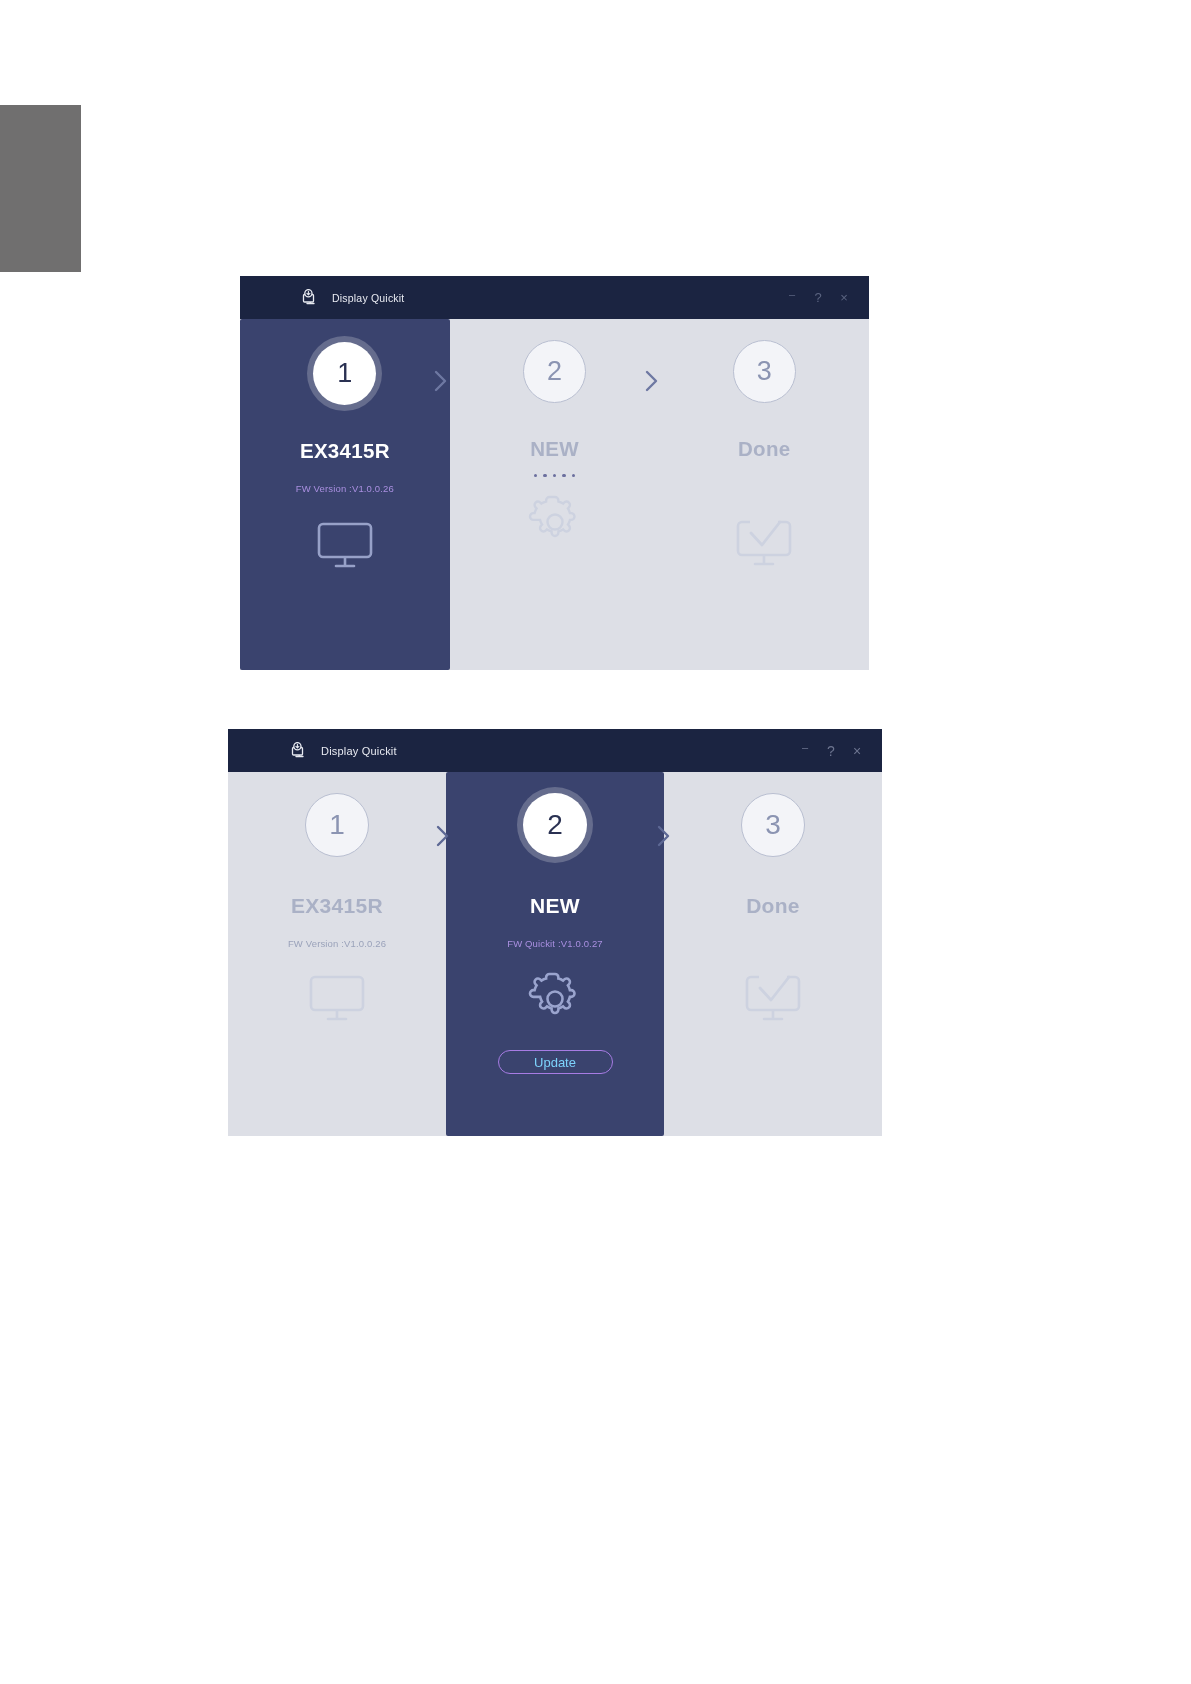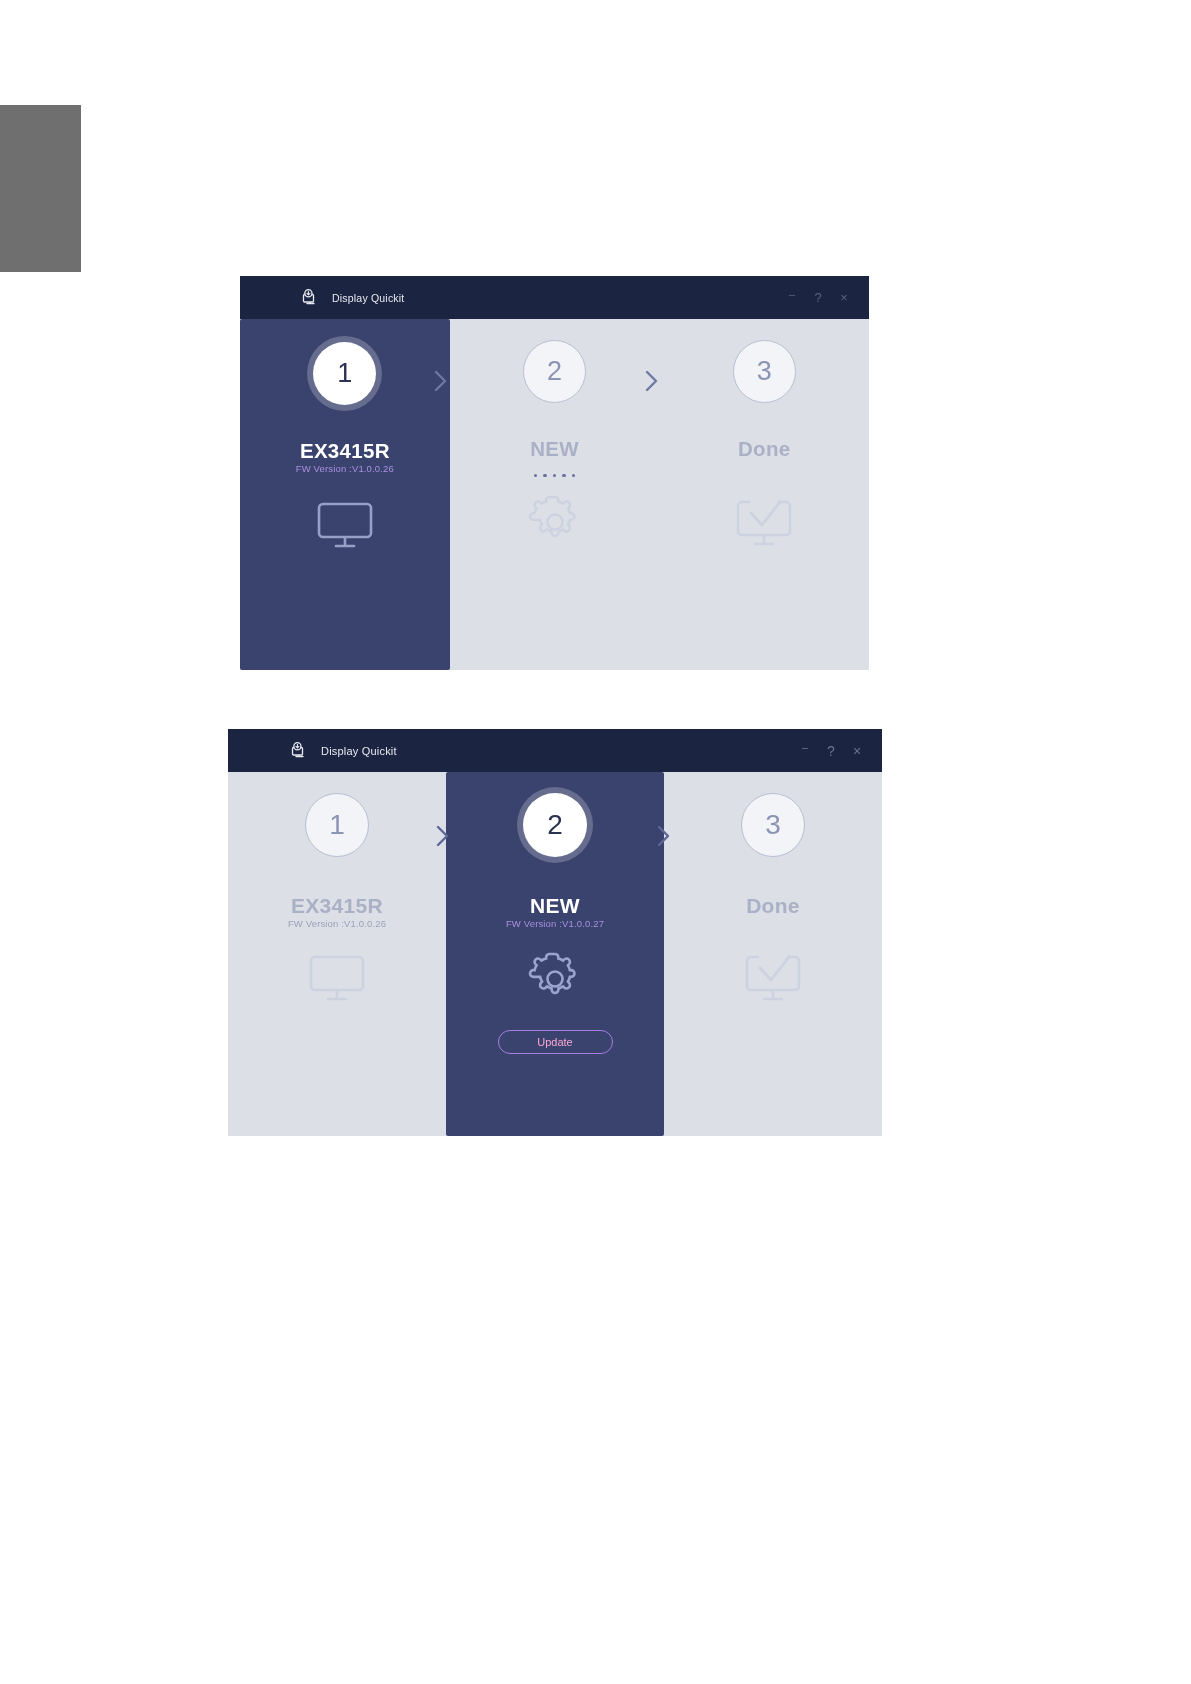--- a/index.html
+++ b/index.html
@@ -135,21 +135,21 @@
     margin-top: 37px;
     font-size: 21px;
     letter-spacing: 0.3px;
     font-weight: bold;
   }
   .win-1 .step-title { margin-top: 34px; font-size: 20.5px; }
   .step.active .step-title { color: #ffffff; }
   .step.idle .step-title { color: #aab1c6; }
 
   .step-sub {
-    margin-top: 0;
+    margin-top: 20px;
     font-size: 9.5px;
     letter-spacing: 0.15px;
     height: 12px;
   }
   .step.active .step-sub { color: #a98fe0; }
   .step.idle .step-sub { color: #9aa2ba; }
   .step-sub.hidden-sub { visibility: hidden; }
 
   .dots {
     margin-top: 12px;
@@ -163,22 +163,22 @@
     display: flex; align-items: center; justify-content: center;
   }
   .win-1 .step-icon { margin-top: 26px; }
 
   .update-btn {
     margin-top: 22px;
     width: 115px; height: 24px;
     border-radius: 12px;
     border: 1.5px solid #a77ce4;
     background: #3a436e;
-    color: #f9a8d4;
-    font-size: 11px;
+    color: #7dd3fc;
+    font-size: 13px;
     display: flex; align-items: center; justify-content: center;
     cursor: pointer;
   }
 
   .chev {
     position: absolute;
     top: 52px;
     z-index: 5;
     color: #3f4a76;
     font-size: 26px;
@@ -326,21 +326,21 @@
         <div class="chev" style="left:31.6%">
           <svg width="16" height="24" viewBox="0 0 16 24">
               <path d="M3 3l9 9-9 9" fill="none" stroke="#5d6894" stroke-width="2.4" stroke-linecap="round" stroke-linejoin="round"></path>
             </svg>
         </div>
 
         <div class="step active">
           <div class="step-card">
             <div class="badge">2</div>
             <div class="step-title">NEW</div>
-            <div class="step-sub">FW Version :V1.0.0.27</div>
+            <div class="step-sub">FW Quickit :V1.0.0.27</div>
             <div class="step-icon" style="margin-top:16px">
               <svg width="62" height="62" viewBox="0 0 62 62">
                 <path d="M31 6c1.9 0 3.4 1.5 3.4 3.4v1.2c1.7.4 3.3 1.1 4.7 2l.9-.9a3.4 3.4 0 114.8 4.8l-.9.9c.9 1.4 1.6 3 2 4.7h1.2a3.4 3.4 0 110 6.8h-1.2c-.4 1.7-1.1 3.3-2 4.7l.9.9a3.4 3.4 0 11-4.8 4.8l-.9-.9c-1.4.9-3 1.6-4.7 2v1.2a3.4 3.4 0 11-6.8 0v-1.2c-1.7-.4-3.3-1.1-4.7-2l-.9.9a3.4 3.4 0 11-4.8-4.8l.9-.9c-.9-1.4-1.6-3-2-4.7H9.4a3.4 3.4 0 110-6.8h1.2c.4-1.7 1.1-3.3 2-4.7l-.9-.9a3.4 3.4 0 114.8-4.8l.9.9c1.4-.9 3-1.6 4.7-2V9.4C22.1 7.5 23.6 6 25.5 6z" transform="translate(0,2)" fill="none" stroke="#9aa4ce" stroke-width="2.6"></path>
                 <circle cx="31" cy="33" r="7.5" fill="none" stroke="#9aa4ce" stroke-width="2.6"></circle>
               </svg>
             </div>
             <div class="update-btn">Update</div>
           </div>
         </div>
 

